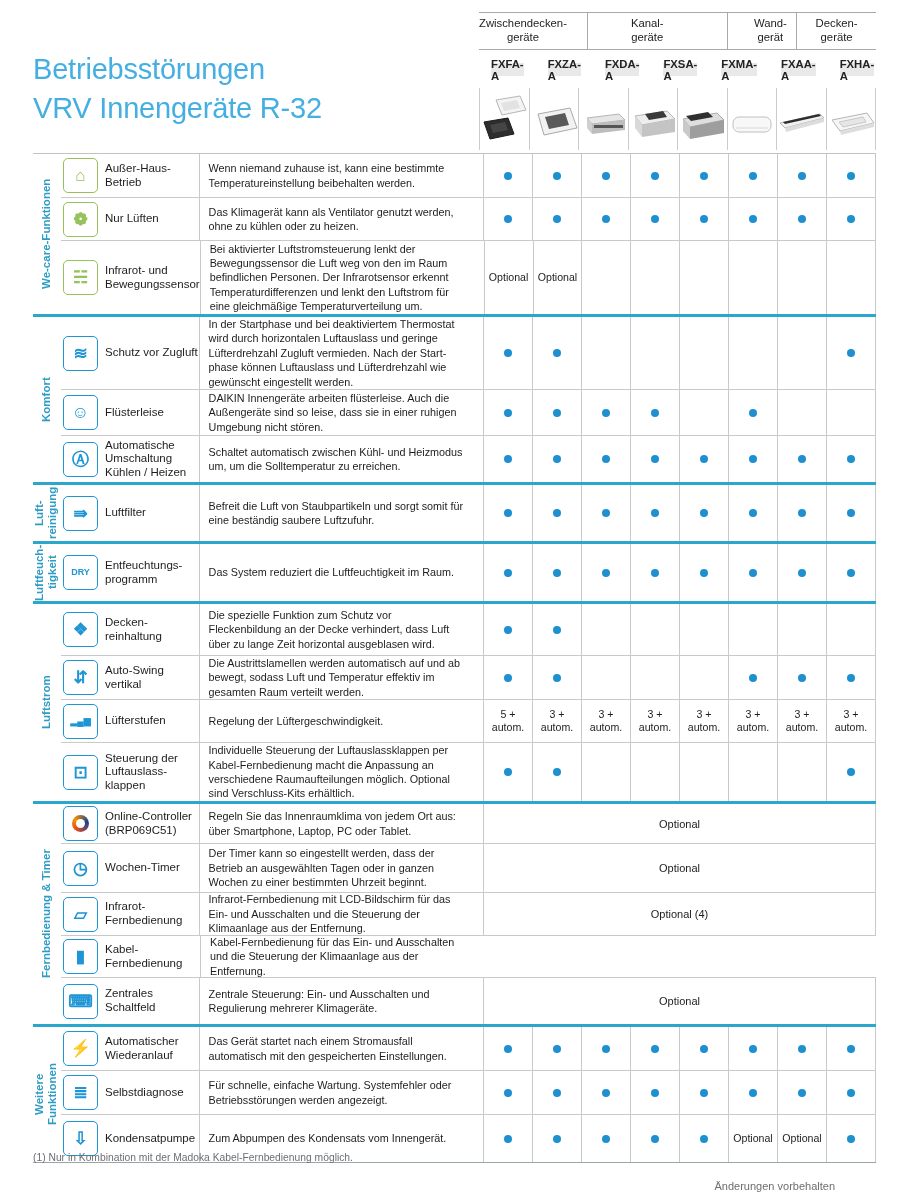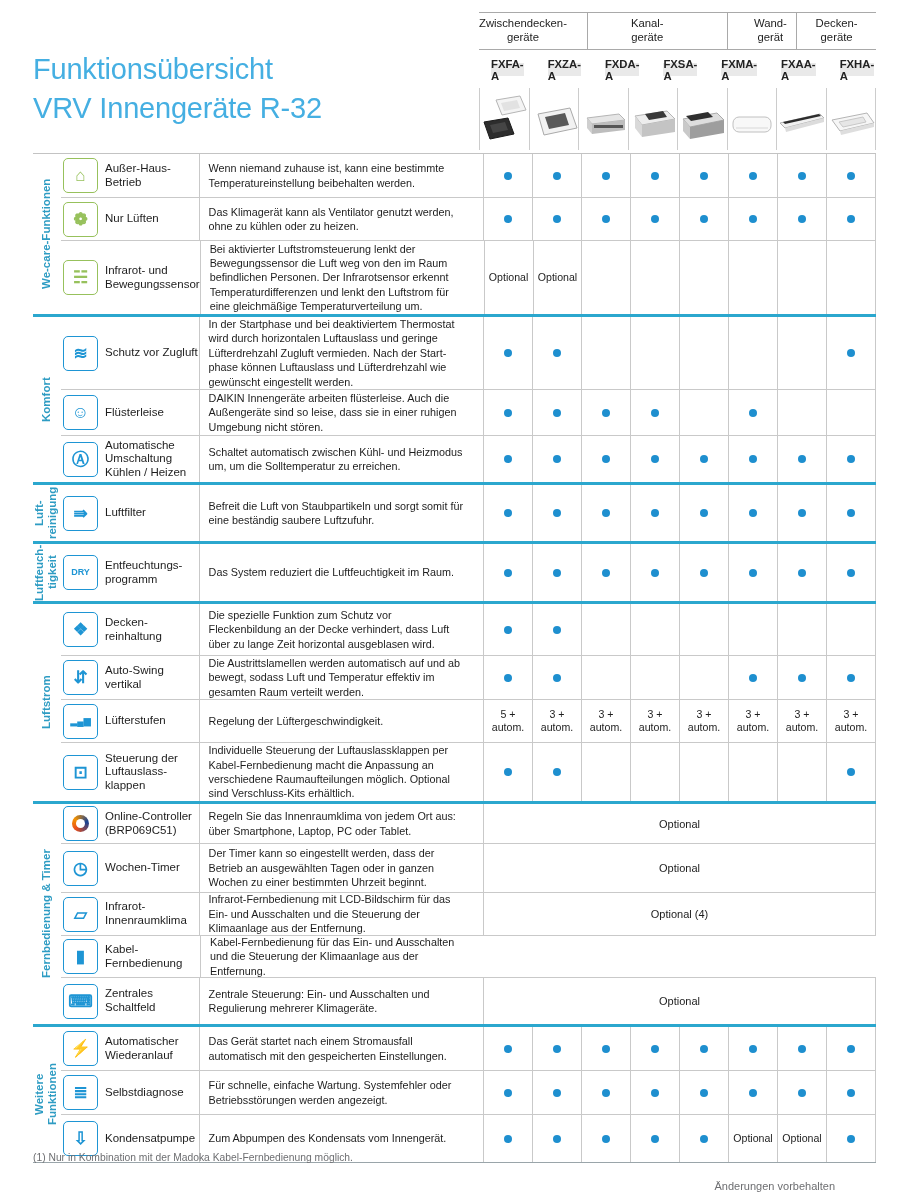--- a/index.html
+++ b/index.html
@@ -46,21 +46,21 @@
   .ring::after{content:"";position:absolute;inset:4px;background:#fff;border-radius:50%;}
   
   #footnote{position:absolute;left:33px;top:1152px;font-size:10.3px;color:#6d6e71;}
   #footer-right{position:absolute;right:62px;top:1180px;font-size:11px;color:#6d6e71;}
 </style>
 </head>
 <body>
 
 <div id="page">
   <div id="title">
-    <div>Funktionsübersicht</div>
+    <div>Betriebsstörungen</div>
     <div>VRV Innengeräte R-32</div>
   </div>
 
   <div id="header">
     <div id="h-groups">
         <div class="h-group" style="width: 99.25px;">Zwischendecken-
 geräte</div>
         <div class="h-group" style="width: 148.875px;">Kanal-
 geräte</div>
         <div class="h-group" style="width: 49.625px; padding-left: 37px;">Wand-
@@ -398,21 +398,21 @@
           </div>
           <div class="d-cell">Der Timer kann so eingestellt werden, dass der Betrieb an ausgewählten Tagen oder in ganzen Wochen zu einer bestimmten Uhrzeit beginnt.</div>
           <div class="v-area">
             <div class="v-span">Optional</div>
           </div>
         </div>
         <div class="row" style="height: 43px;">
           <div class="f-cell">
             <div class="icon-box" style="border: 1.7px solid rgb(30, 149, 212); color: rgb(30, 149, 212); font-size: 17px;">▱</div>
             <div class="f-label">Infrarot-
-Innenraumklima</div>
+Fernbedienung</div>
           </div>
           <div class="d-cell">Infrarot-Fernbedienung mit LCD-Bildschirm für das Ein- und Ausschalten und die Steuerung der Klimaanlage aus der Entfernung.</div>
           <div class="v-area">
             <div class="v-span">Optional (4)</div>
           </div>
         </div>
         <div class="row" style="height: 42px;">
           <div class="f-cell">
             <div class="icon-box" style="border: 1.7px solid rgb(30, 149, 212); color: rgb(30, 149, 212); font-size: 17px;">▮</div>
             <div class="f-label">Kabel-

